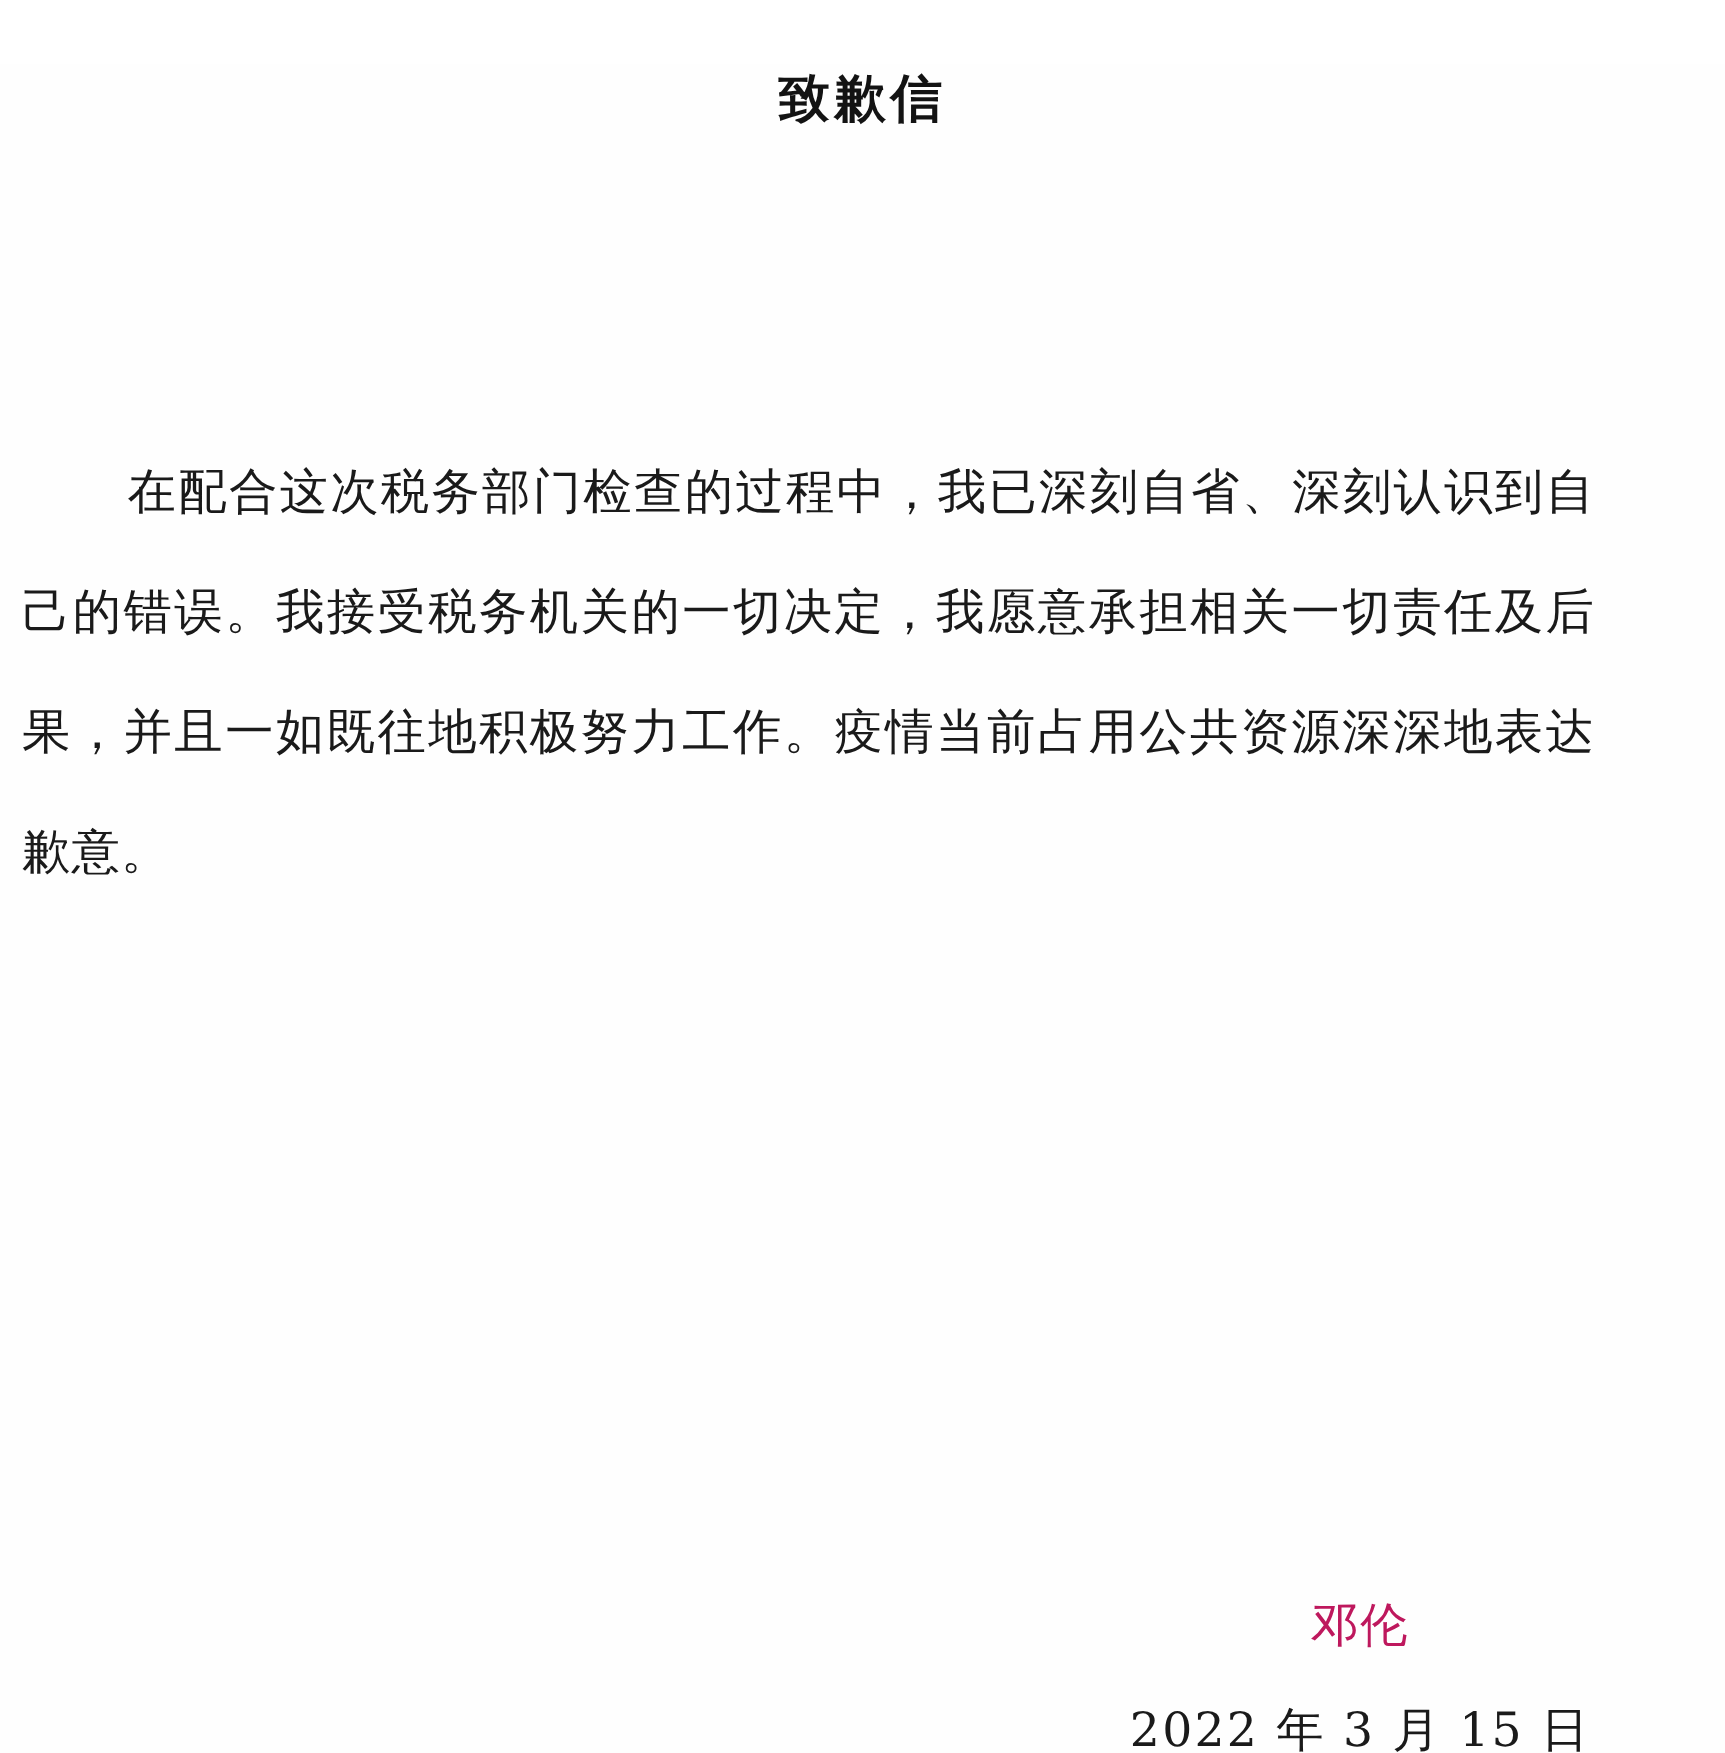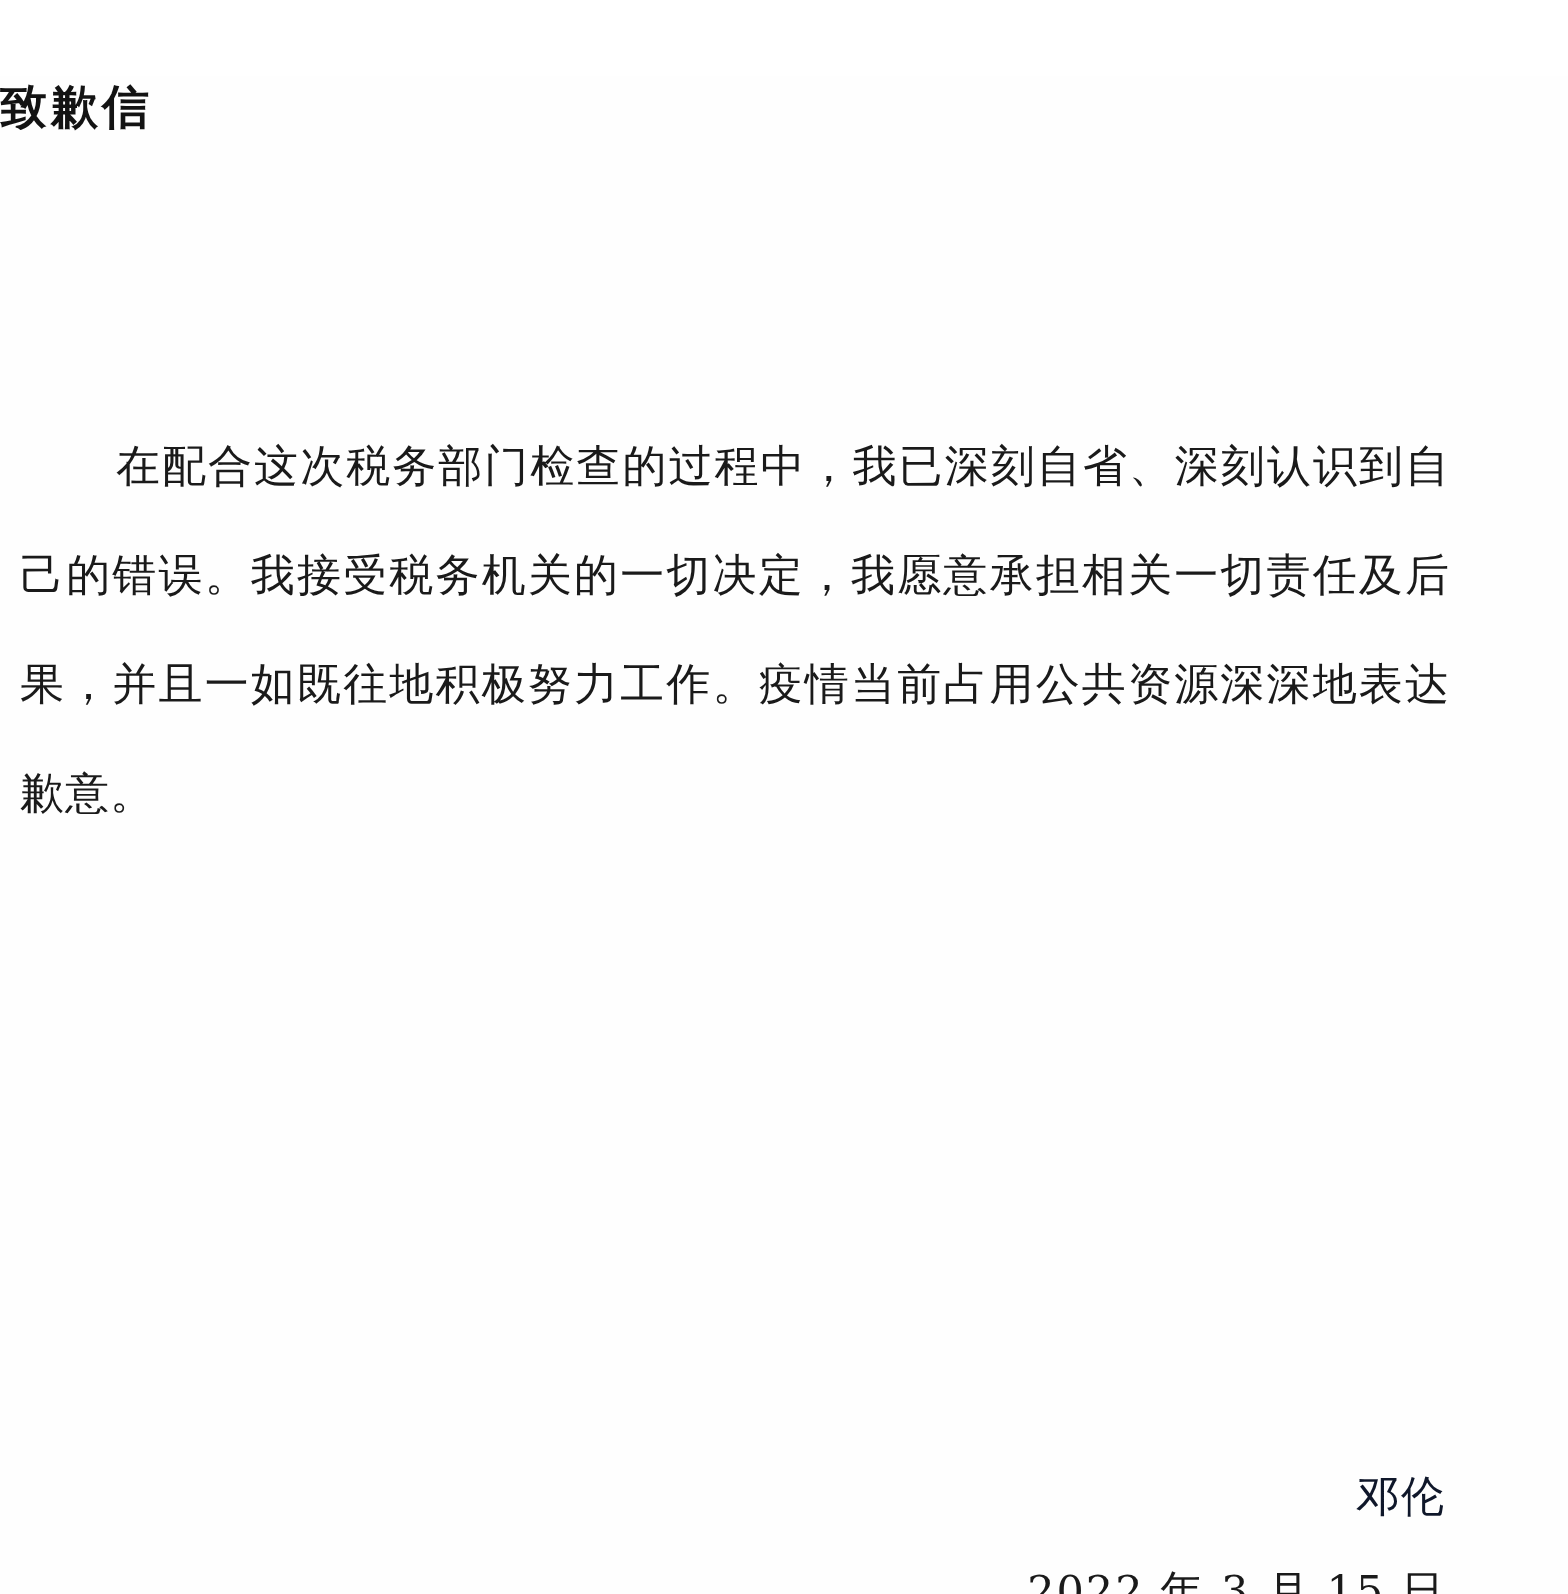--- a/index.html
+++ b/index.html
@@ -16,25 +16,25 @@
   }
   .page {
     position: relative;
     width: 1568px;
     height: 1594px;
     background: #fefefe;
     box-sizing: border-box;
     padding: 0;
   }
   .doc-title {
-    text-align: left;
+    text-align: center;
     font-size: 47px;
     font-weight: bold;
     letter-spacing: 4px;
-    margin-top: 76px;
+    margin-top: 58px;
     color: #131313;
     font-family: "DejaVu Serif", "Liberation Serif", serif;
   }
   .body-block {
     margin-top: 272px;
     padding-left: 20px;
     padding-right: 118px;
   }
   .body-para {
     font-size: 44px;
@@ -49,22 +49,23 @@
   .signature-block {
     position: absolute;
     right: 122px;
     bottom: 36px;
     text-align: right;
   }
   .sign-name {
     font-size: 43px;
     line-height: 104px;
     letter-spacing: 2px;
-    color: #0f172a;
+    color: #be185d;
     font-family: "DejaVu Serif", "Liberation Serif", serif;
+    text-align: center;
   }
   .sign-date {
     font-size: 43px;
     line-height: 86px;
     letter-spacing: 2px;
     color: #1a1a1a;
     font-family: "DejaVu Serif", "Liberation Serif", serif;
   }
 </style>
 </head>

